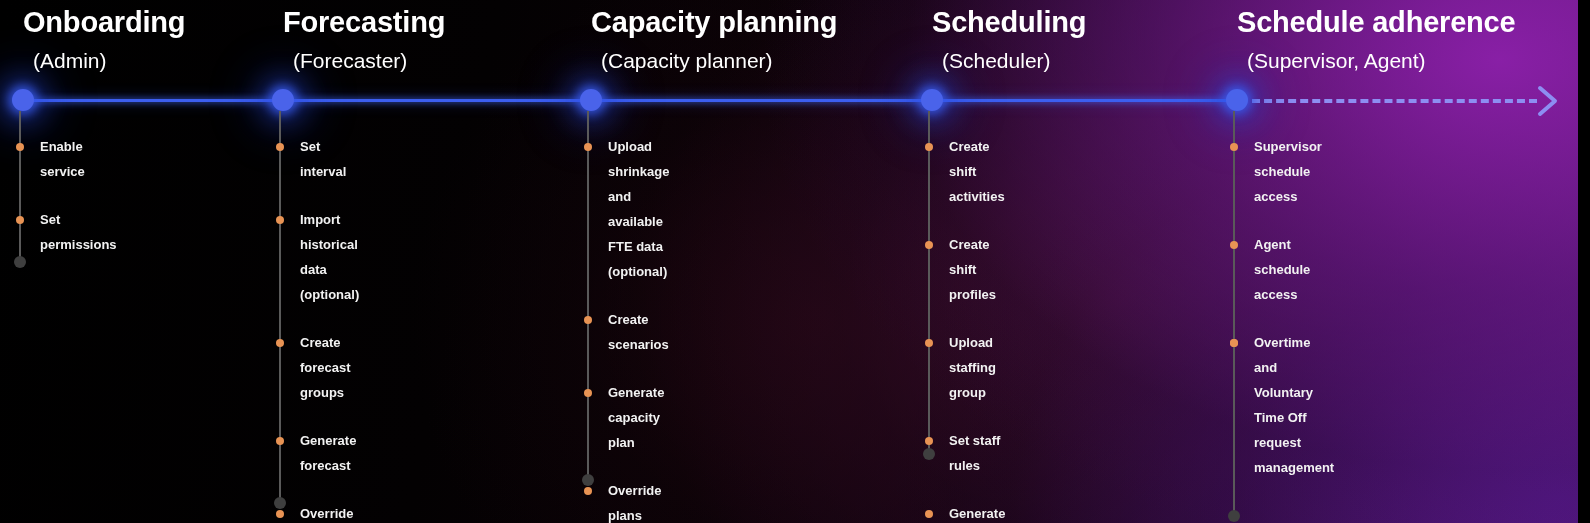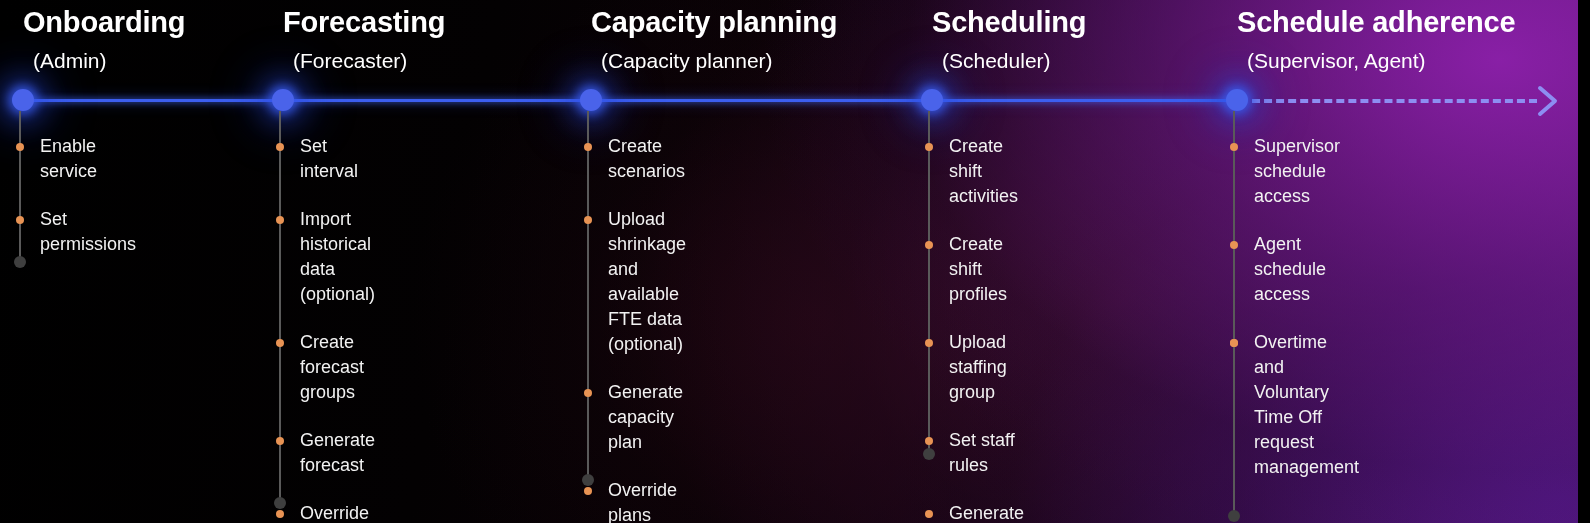--- a/index.html
+++ b/index.html
@@ -92,24 +92,25 @@
     top: 134px;
     left: 0;
     margin: 0;
     padding: 0;
     list-style: none;
   }
   .item {
     position: relative;
     padding-left: 31px;
     margin-bottom: 23px;
-    font-size: 18px;
+    font-size: 13px;
     line-height: 25px;
     color: #f2f2f2;
     max-width: 256px;
+    font-weight: bold;
   }
   .item .dot {
     position: absolute;
     left: 7px;
     top: 9px;
     width: 8px;
     height: 8px;
     border-radius: 50%;
     background: #e89354;
   }
@@ -184,25 +185,25 @@
   </div>
 
   <div class="col" style="left:577px;">
     <div class="col-title">Capacity planning</div>
     <div class="col-role">(Capacity planner)</div>
     <div class="col-stem" style="height:369px;"></div>
     <div class="col-endcap" style="top:474px;"></div>
     <ul class="items">
       <li class="item">
         <span class="dot"></span>
+        <span>Upload shrinkage and available FTE data (optional)</span>
+      </li>
+      <li class="item">
+        <span class="dot"></span>
         <span>Create scenarios</span>
-      </li>
-      <li class="item">
-        <span class="dot"></span>
-        <span>Upload shrinkage and available FTE data (optional)</span>
       </li>
       <li class="item">
         <span class="dot"></span>
         <span>Generate capacity plan</span>
       </li>
       <li class="item">
         <span class="dot"></span>
         <span>Override plans (optional)</span>
       </li>
 

